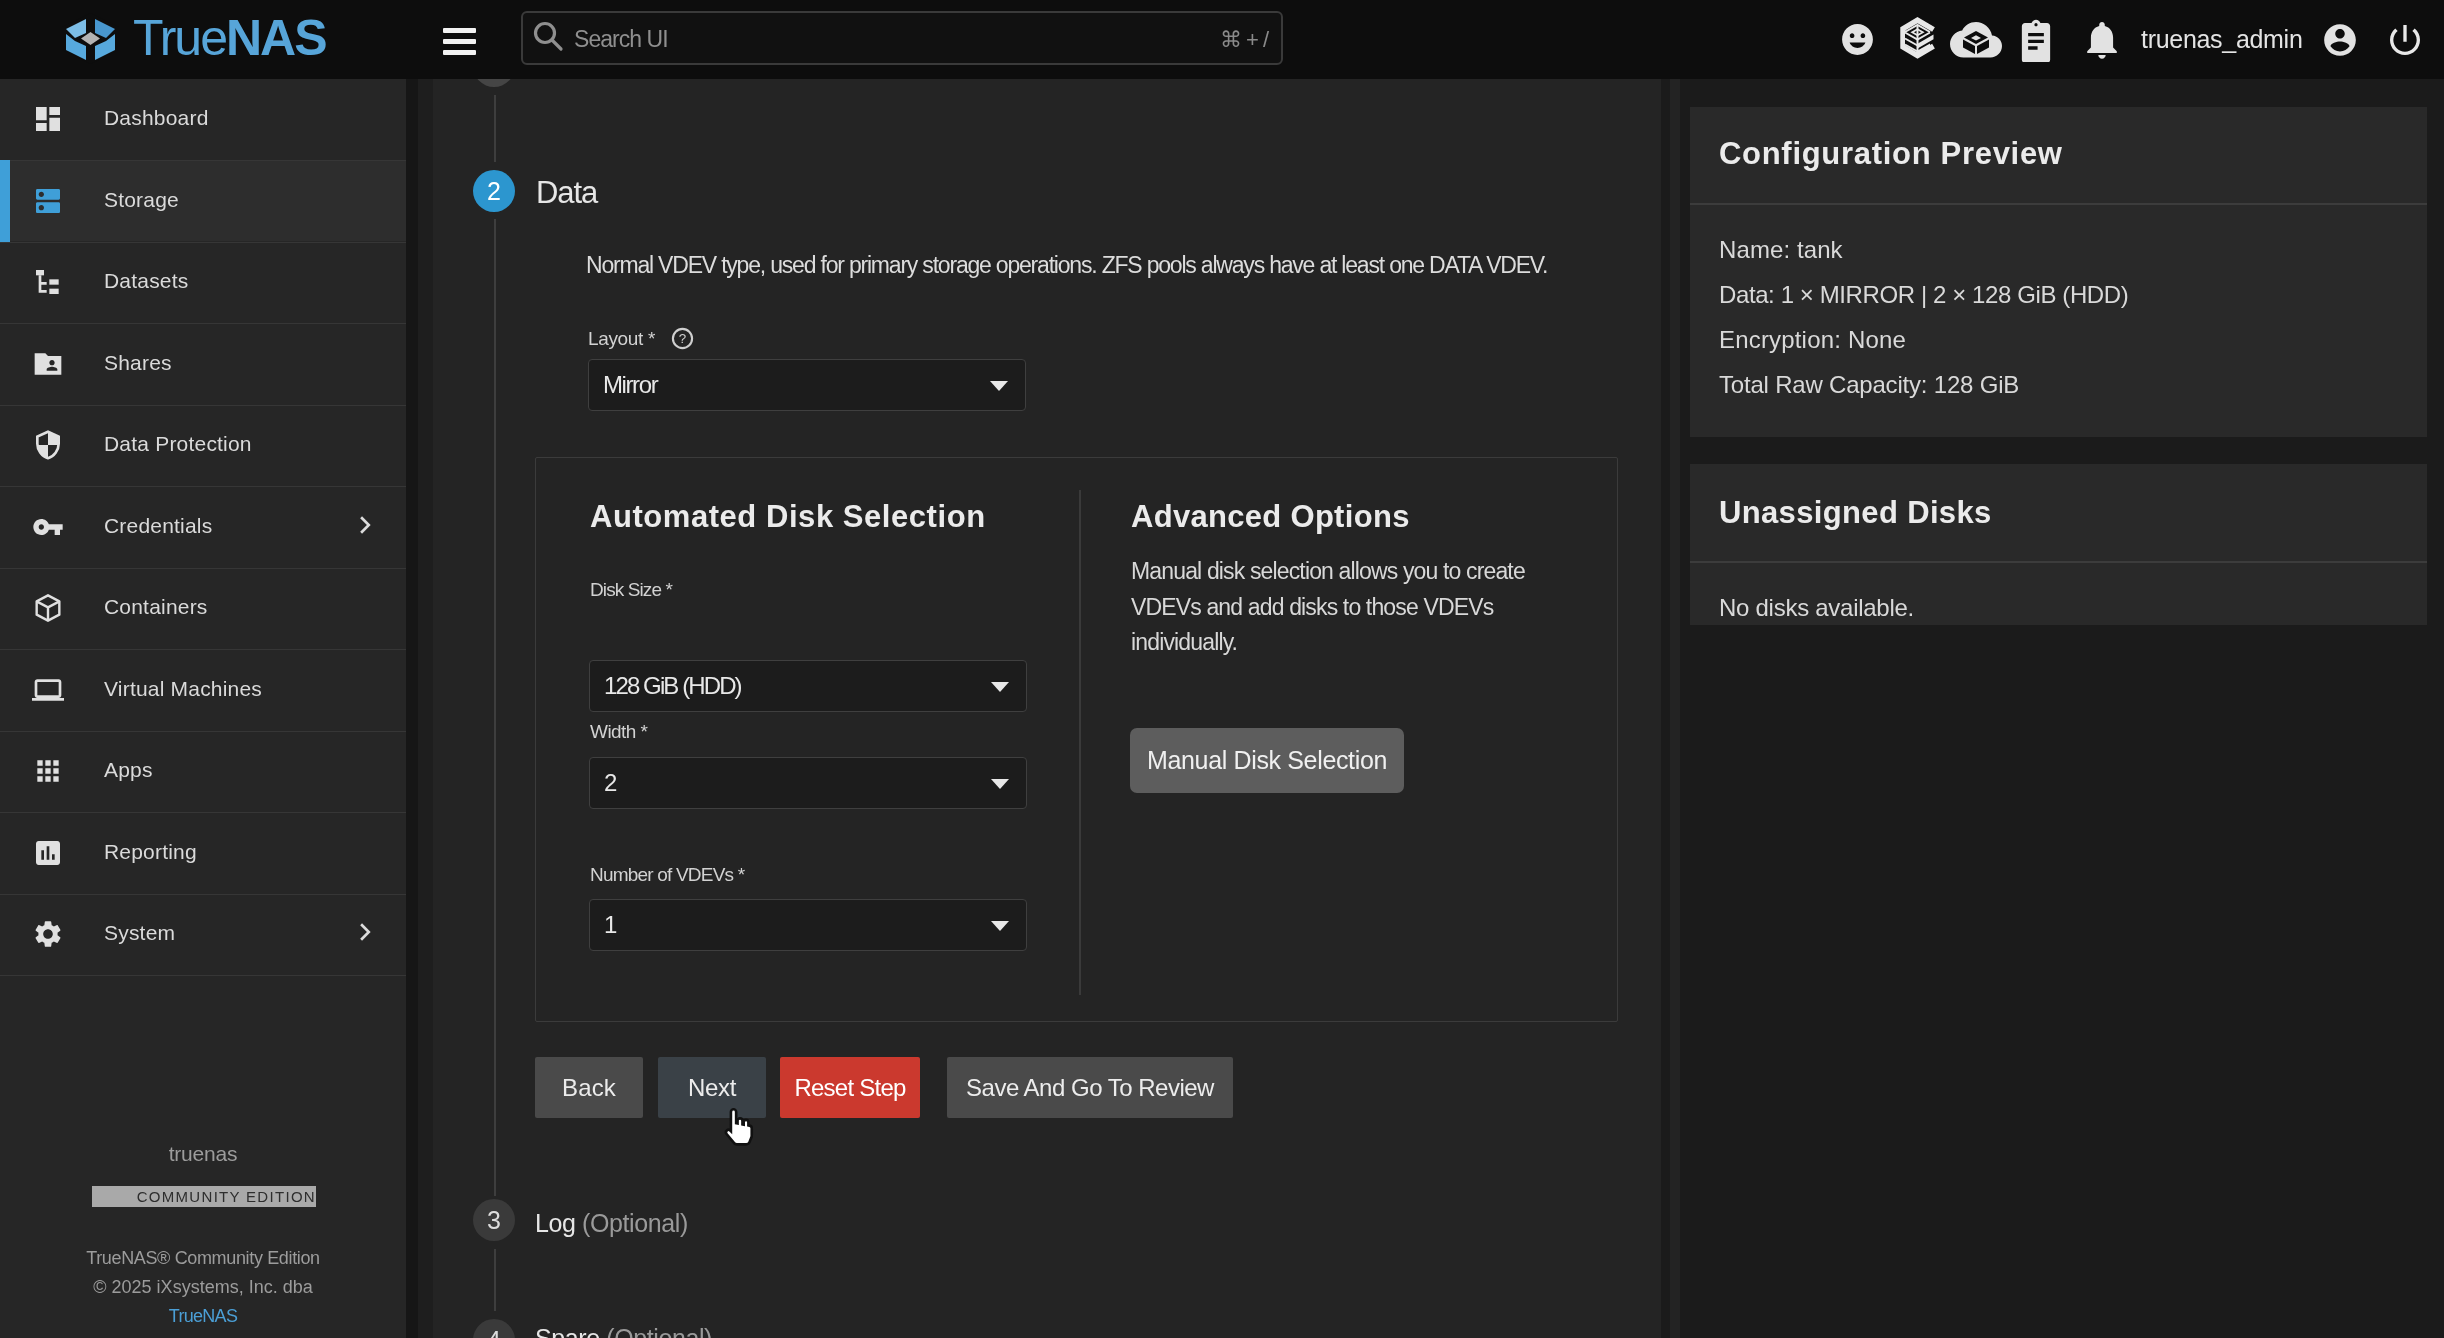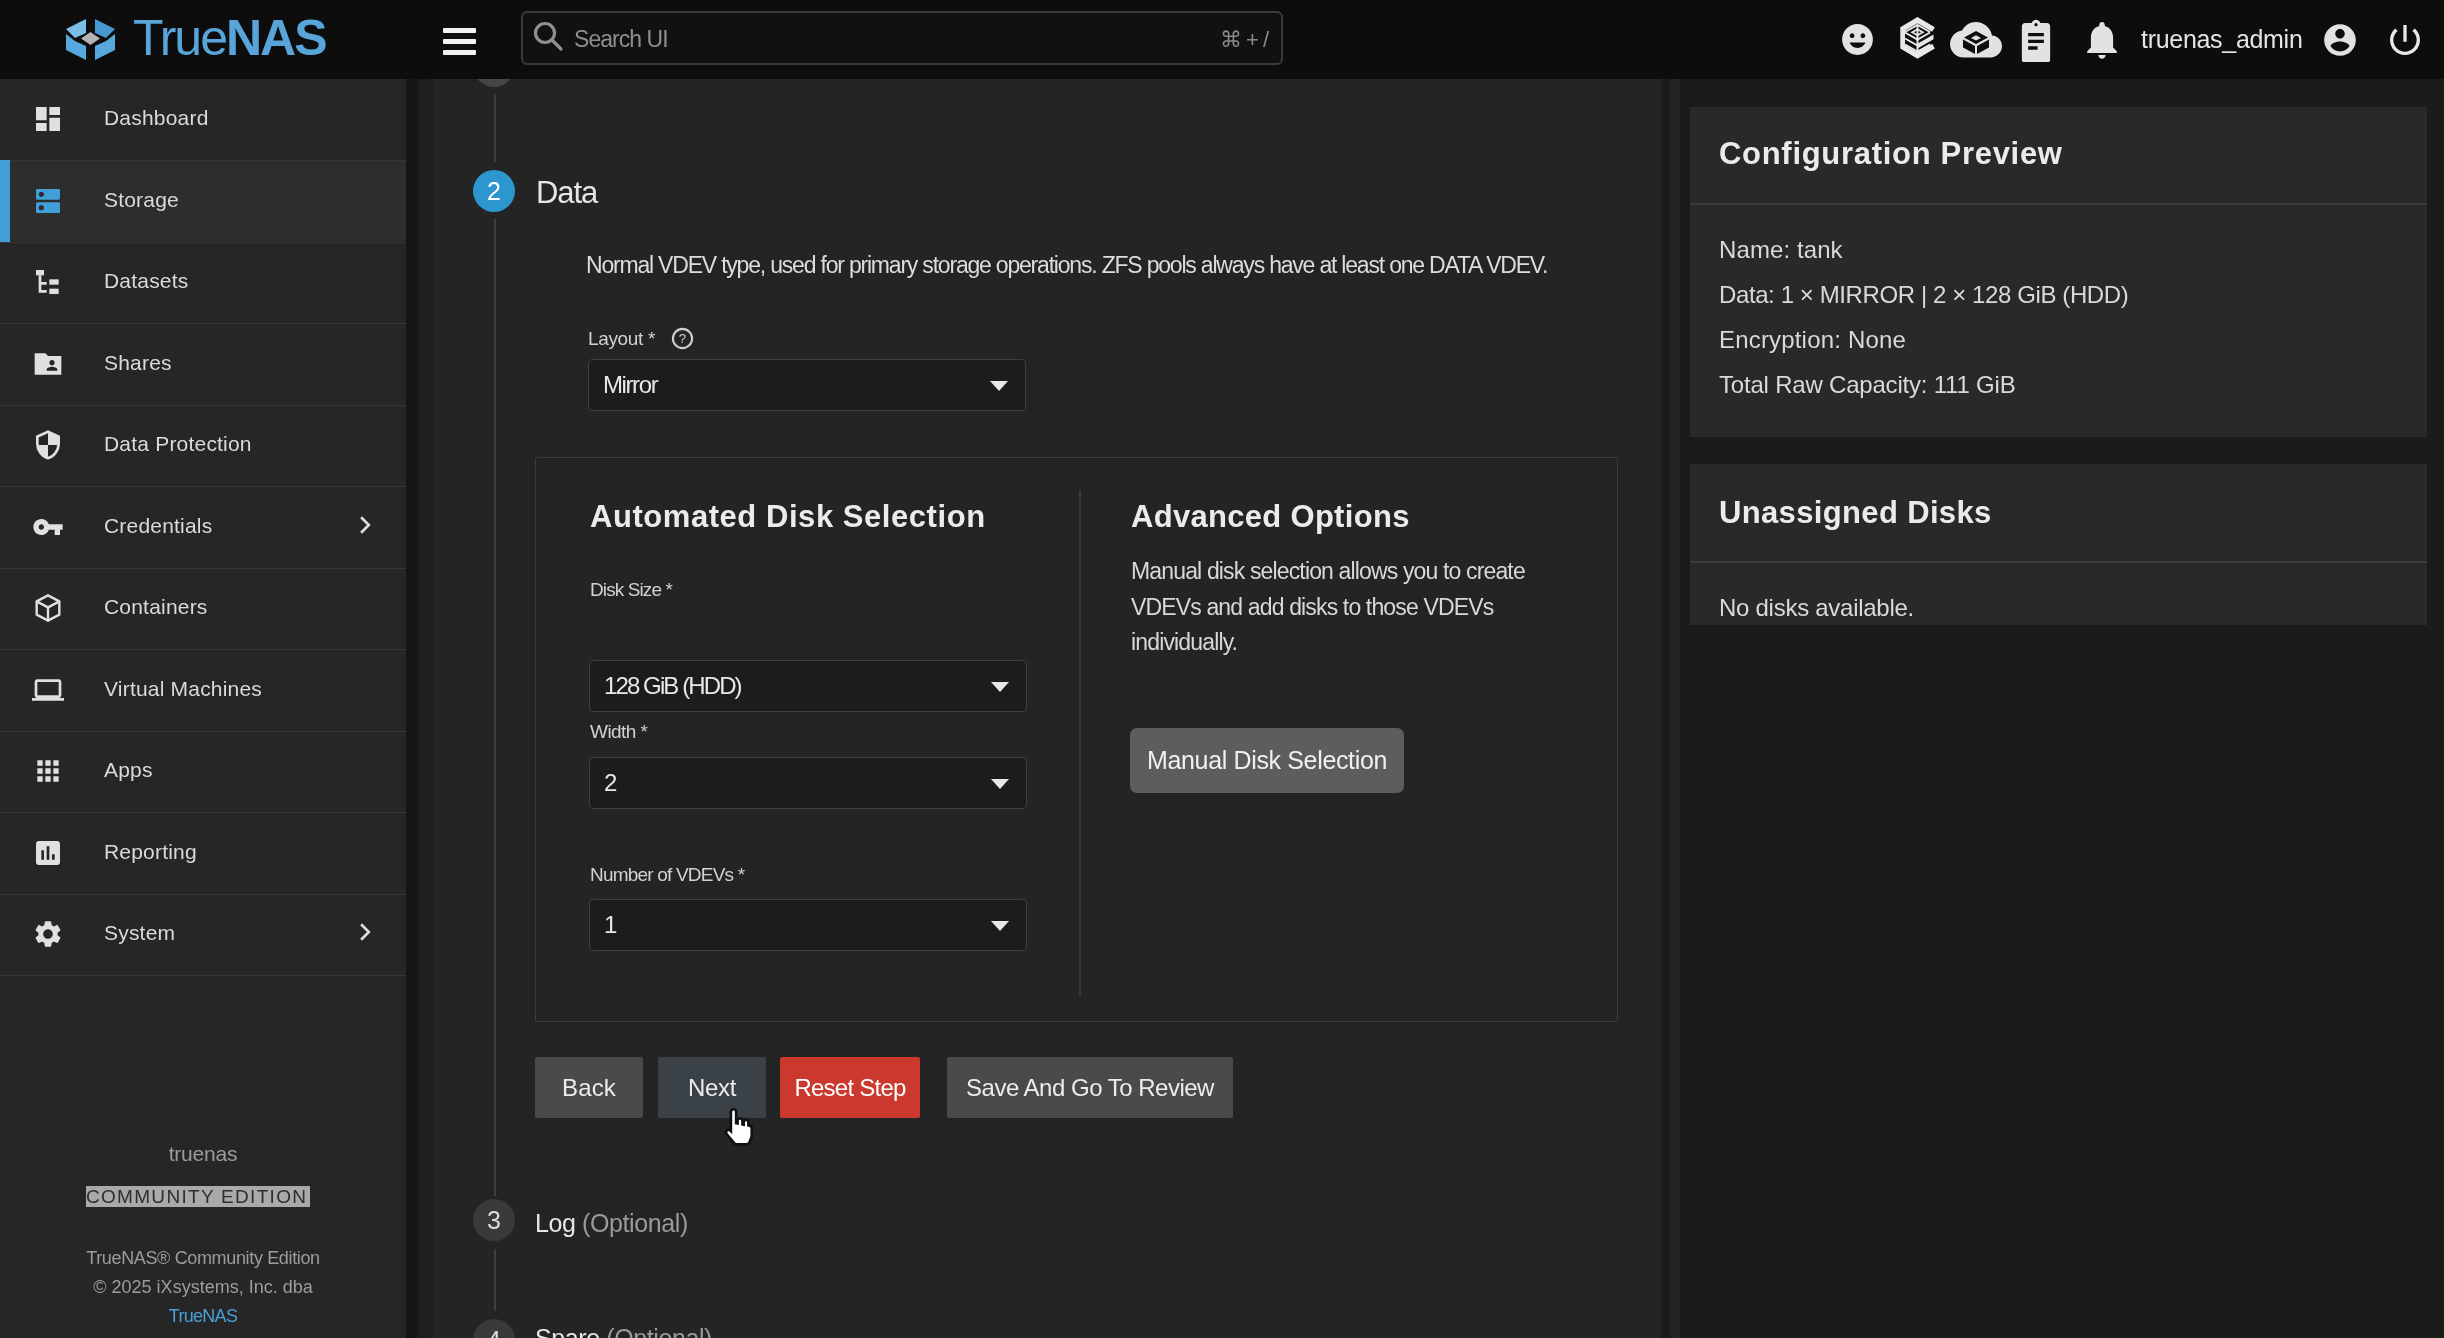--- a/index.html
+++ b/index.html
@@ -283,28 +283,28 @@
     <div class="abs" style="left:102px; top:1245px; font-size:25px; color:#e6e6e6; letter-spacing:-0.4px;">Spare <span style="color:#9a9a9a;">(Optional)</span></div>
   </div>
 
   <div id="rightarea">
     <div class="card" style="top:28px; height:330px;">
       <div class="abs h2" id="t-conf" style="left:29px; top:29px; letter-spacing:0.7px;">Configuration Preview</div>
       <div class="abs" style="left:0; top:96px; width:737px; height:1.5px; background:#3c3c3c;"></div>
       <div class="cardline" id="cl1" style="top:129px; letter-spacing:0.1px;">Name: tank</div>
       <div class="cardline" id="cl2" style="top:174px;">Data: 1 × MIRROR | 2 × 128 GiB (HDD)</div>
       <div class="cardline" id="cl3" style="top:219px; letter-spacing:0.18px;">Encryption: None</div>
-      <div class="cardline" id="cl4" style="top:264px; letter-spacing:-0.2px;">Total Raw Capacity: 111 GiB</div>
+      <div class="cardline" id="cl4" style="top:264px; letter-spacing:-0.2px;">Total Raw Capacity: 128 GiB</div>
     </div>
     <div class="card" style="top:385px; height:161px;">
       <div class="abs h2" id="t-unass" style="left:29px; top:31px; letter-spacing:0.35px;">Unassigned Disks</div>
       <div class="abs" style="left:0; top:97px; width:737px; height:1.5px; background:#3c3c3c;"></div>
       <div class="cardline" id="cl5" style="top:130px; letter-spacing:-0.27px;">No disks available.</div>
     </div>
   </div>
 
   <div class="sfoot" style="top:1142px; font-size:21px; letter-spacing:-0.2px;">truenas</div>
-  <div class="abs" style="left:86px; top:1186px; width:224px; height:21px; background:#a9a9a9; color:#2e2e2e; text-align:left; line-height:21px; font-size:19px; letter-spacing:1.3px;">COMMUNITY EDITION</div>
+  <div class="abs" style="left:92px; top:1186px; width:224px; height:21px; background:#a9a9a9; color:#2e2e2e; text-align:right; line-height:21px; font-size:15px; letter-spacing:1.3px;">COMMUNITY EDITION</div>
   <div class="sfoot" style="top:1248px; font-size:18px; letter-spacing:-0.35px;">TrueNAS® Community Edition</div>
   <div class="sfoot" style="top:1277px; font-size:18px;">© 2025 iXsystems, Inc. dba</div>
   <div class="sfoot" style="top:1306px; font-size:18px; letter-spacing:-0.7px; color:#4b9fd6;">TrueNAS</div>
 
 </div>
 
 </body></html>

